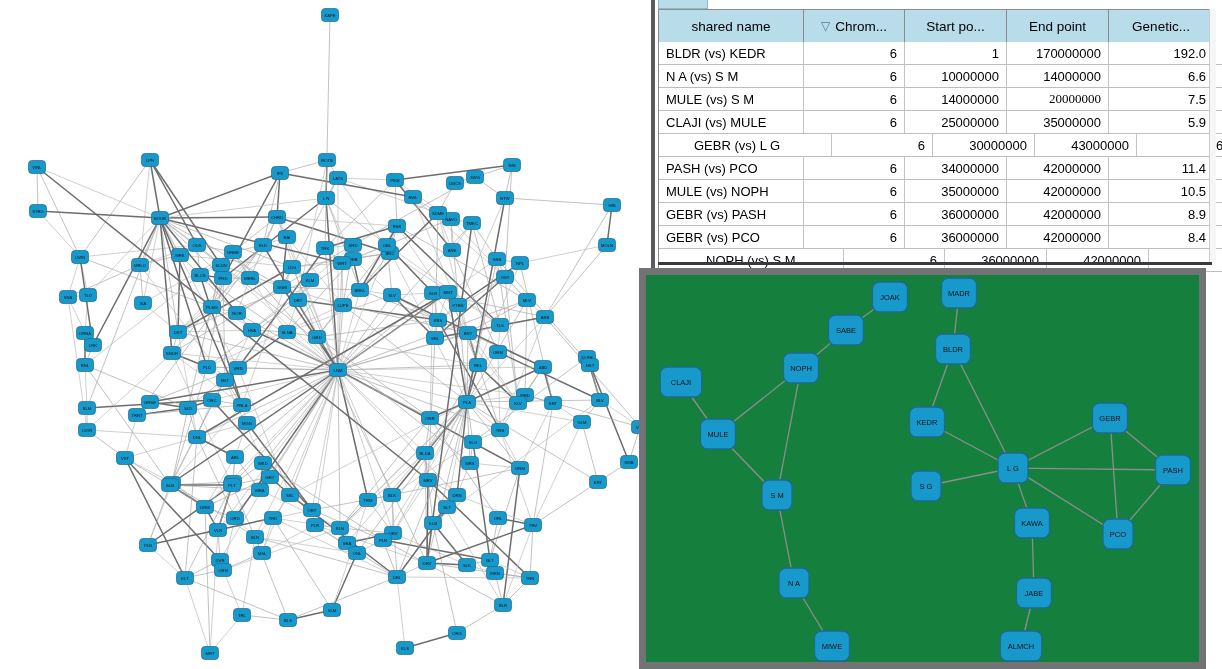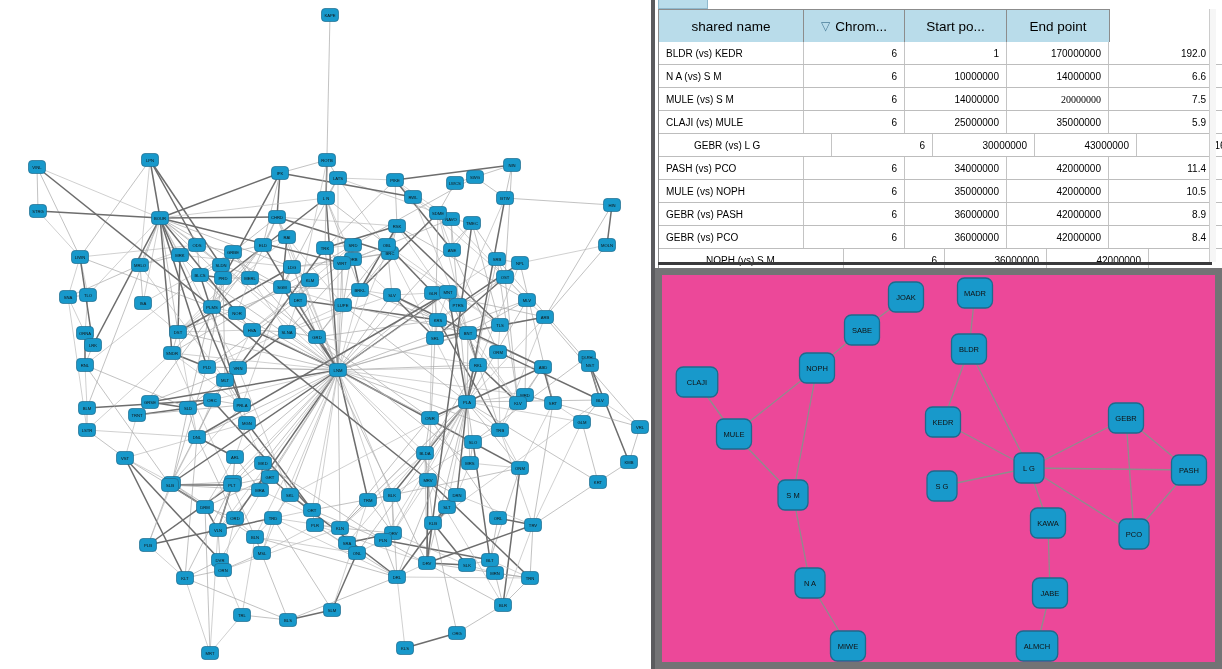--- a/index.html
+++ b/index.html
@@ -9,29 +9,29 @@
   .divider{position:absolute;left:651px;top:0;width:4px;height:669px;background:#5b5b5e;}
   .table-panel{position:absolute;left:655px;top:0;width:561px;height:267px;background:#ffffff;}
   .tab-strip{position:absolute;left:3px;top:0;width:48px;height:8px;background:#b9dcea;border:1px solid #8fb8cc;border-top:none;}
   .thead{position:absolute;left:3px;top:9px;display:flex;border:1px solid #8c8c8c;}
   .hcell{height:32px;background:#b9dcea;border-right:1px solid #8c8c8c;display:flex;
          align-items:center;justify-content:center;font-size:13.5px;color:#000;gap:5px;box-sizing:border-box;}
   .hcell:last-child{border-right:none;}
   .funnel{color:#4a7d99;font-size:12px;line-height:1;}
   .tbody{position:absolute;left:3px;top:42px;border-left:1px solid #8c8c8c;border-right:1px solid #8c8c8c;}
   .trow{display:flex;height:22px;border-bottom:1px solid #bdbdbd;background:#ffffff;}
-  .tcell{box-sizing:border-box;border-right:1px solid #c4c4c4;font-size:10px;color:#000;
+  .tcell{box-sizing:border-box;border-right:1px solid #c4c4c4;font-size:13px;color:#000;
          display:flex;align-items:center;overflow:hidden;white-space:nowrap;}
   .tcell:last-child{border-right:none;}
   .tcell.left{justify-content:flex-start;padding-left:7px;}
   .tcell.right{justify-content:flex-end;padding-right:7px;}
   .table-bottom{position:absolute;left:3px;top:262px;width:554px;height:3px;background:#3a3a3c;}
   .vscroll{position:absolute;right:0;top:9px;width:6px;height:253px;background:#f6f6f6;border-left:1px solid #cccccc;}
-  .net-panel{position:absolute;left:655px;top:268px;width:567px;height:401px;box-sizing:border-box;
-             border:7px solid #737375;background:#ec4899;}
+  .net-panel{position:absolute;left:639px;top:268px;width:567px;height:401px;box-sizing:border-box;
+             border:7px solid #737375;background:#15803d;}
   .net-panel svg{display:block;width:553px;height:387px;}
   text{user-select:none;}
 </style>
 </head>
 <body>
 
 <div class="app">
 
   <svg id="bigNet" class="big-net" viewBox="0 0 650 669">
       <line x1="150" y1="160" x2="160" y2="218" stroke="#6d6d6d" stroke-width="1.5"></line>
@@ -1229,20 +1229,23 @@
       <div class="hcell" style="width: 101px;">
         <span class="funnel">▽</span>
         <span>Chrom...</span>
       </div>
       <div class="hcell" style="width: 102px;">
         <span>Start po...</span>
       </div>
       <div class="hcell" style="width: 102px;">
         <span>End point</span>
       </div>
+      <div class="hcell" style="width: 104px;">
+        <span>Genetic...</span>
+      </div>
     </div>
 
     <div class="tbody">
         <div class="trow">
           <div class="tcell left" style="width: 145px;">BLDR (vs) KEDR</div>
           <div class="tcell right" style="width: 101px;">6</div>
           <div class="tcell right" style="width: 102px;">1</div>
           <div class="tcell right" style="width: 102px;">170000000</div>
           <div class="tcell right" style="width: 104px;">192.0</div>
         </div>

